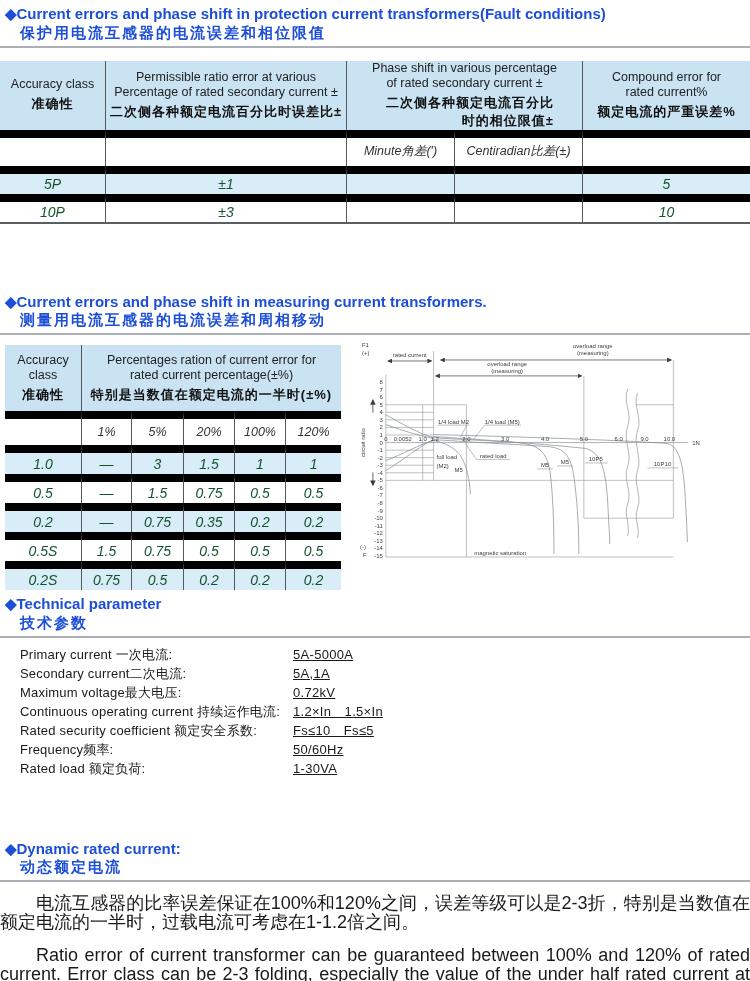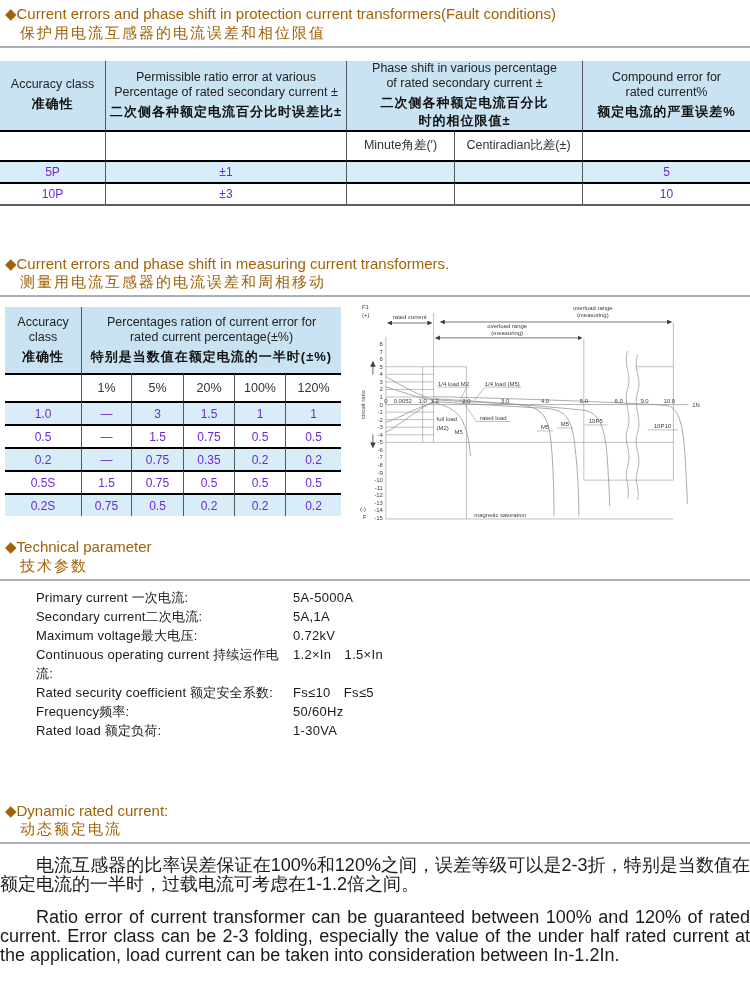--- a/index.html
+++ b/index.html
@@ -1,52 +1,52 @@
 <!DOCTYPE html>
 <html><head>
 <meta charset="utf-8">
 <style>
   html,body{margin:0;padding:0;}
   body{width:750px;height:981px;background:#fff;font-family:"Liberation Sans",sans-serif;color:#1a1a1a;overflow:hidden;position:relative;}
-  .sec-title{padding:5px 0 0 5px;font-weight:normal;font-size:15px;line-height:1.25;color:#a16207;}
+  .sec-title{padding:5px 0 0 5px;font-weight:bold;font-size:15px;line-height:1.25;color:#1d4ed8;}
   .sec-title .zh{margin-left:15px;letter-spacing:2px;}
   .rule{height:0;border:0;border-top:2px solid #aab0b6;margin:3px 0 0 0;}
   
   table{border-collapse:separate;border-spacing:0;table-layout:fixed;}
   td,th{padding:0;text-align:center;vertical-align:middle;font-weight:normal;}
   .t1{width:750px;margin-top:13px;border-bottom:2px solid #5a5f63;}
   .t2{width:336px;margin-left:5px;}
   .hdr{background:#c9e3f2;}
   .alt{background:#d8edf8;}
   .vline{border-right:1px solid #54585c;}
-  .gap td{border-top:2px solid #000000;}
+  .gap td{border-top:8px solid #000000;font-style:italic;}
   .h-en{font-size:12.5px;line-height:1.2;color:#222;}
   .h-zh{font-size:13px;font-weight:bold;margin-top:3px;letter-spacing:1px;color:#111;}
   .sub{font-size:12.5px;color:#333;height:28px;}
-  .drow td{font-size:12px;height:20px;color:#6d28d9;}
+  .drow td{font-size:14px;height:20px;color:#14532d;}
   .t1 .hcell{height:58px;}
   .t2 .hcell{height:66px;}
   .t2 .sub{height:26px;}
   .t2 .drow td{height:21px;}
   
   .measuring-wrap{display:flex;margin-top:10px;align-items:flex-start;}
   .chart-box{margin-left:16px;margin-top:-8px;}
   
   .ct{font-family:"Liberation Sans",sans-serif;font-size:6px;fill:#3c3c3c;}
   .xm{text-anchor:middle;}
   .ye{text-anchor:end;}
   
   .params{margin-top:7px;}
   .prow{display:grid;grid-template-columns:293px 1fr;line-height:19px;font-size:13px;}
-  .prow .lab{padding-left:10px;letter-spacing:.2px;margin-left:26px;}
-  .prow .val{letter-spacing:.3px;}
+  .prow .lab{padding-left:20px;letter-spacing:.2px;}
+  .prow .val{letter-spacing:.3px;text-decoration:underline;}
   
   .para{font-size:18px;line-height:19px;text-align:justify;margin:12px 0 0 0;}
   .para.indent{text-indent:2em;}
-  .mt44{margin-top:44px;} .mt36{} .mt57{margin-top:57px;}
+  .mt44{margin-top:64px;} .mt36{} .mt57{margin-top:57px;}
 </style>
 </head>
 <body>
 
 <div class="sec-title">
   <div>◆Current errors and phase shift in protection current transformers(Fault conditions)</div>
   <div class="zh">保护用电流互感器的电流误差和相位限值</div>
 </div>
 <div class="rule"></div>
 
@@ -63,21 +63,21 @@
     <td class="hcell vline">
       <div class="h-en">Accuracy class</div>
       <div class="h-zh">准确性</div>
     </td>
     <td class="hcell vline">
       <div class="h-en" style="padding:0 6px;text-align:center;">Permissible ratio error at various Percentage of rated secondary current ±</div>
       <div class="h-zh">二次侧各种额定电流百分比时误差比±</div>
     </td>
     <td class="hcell vline" colspan="2">
       <div class="h-en" style="padding:0 20px;">Phase shift in various percentage of rated secondary current ±</div>
-      <div class="h-zh" style="padding:0 28px;">二次侧各种额定电流百分比时的相位限值±</div>
+      <div class="h-zh" style="padding:0 28px;text-align:right;">二次侧各种额定电流百分比时的相位限值±</div>
     </td>
     <td class="hcell">
       <div class="h-en" style="padding:0 22px;">Compound error for rated current%</div>
       <div class="h-zh">额定电流的严重误差%</div>
     </td>
   </tr>
   <tr class="gap">
     <td class="sub vline"></td>
     <td class="sub vline"></td>
     <td class="sub vline">Minute角差(′)</td>

